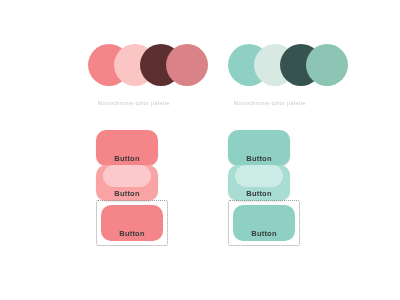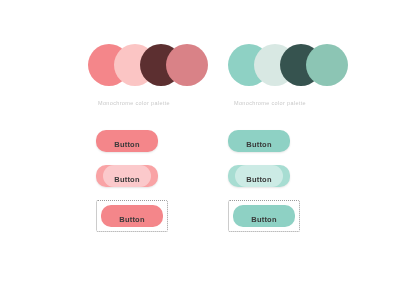--- a/index.html
+++ b/index.html
@@ -72,21 +72,21 @@
     width: 62px;
     height: 22px;
     border: 0;
     border-radius: 10px;
     font-family: "Liberation Sans", sans-serif;
     font-size: 7.5px;
     font-weight: bold;
     color: #3a3a3a;
     letter-spacing: 0.2px;
     cursor: pointer;
-    padding: 4px;
+    padding: 18px;
     overflow: hidden;
     box-shadow: 0 1px 2px rgba(0,0,0,0.10);
   }
   .btn .btn-label {
     position: relative;
     z-index: 2;
     line-height: 22px;
     display: block;
     text-align: center;
   }

